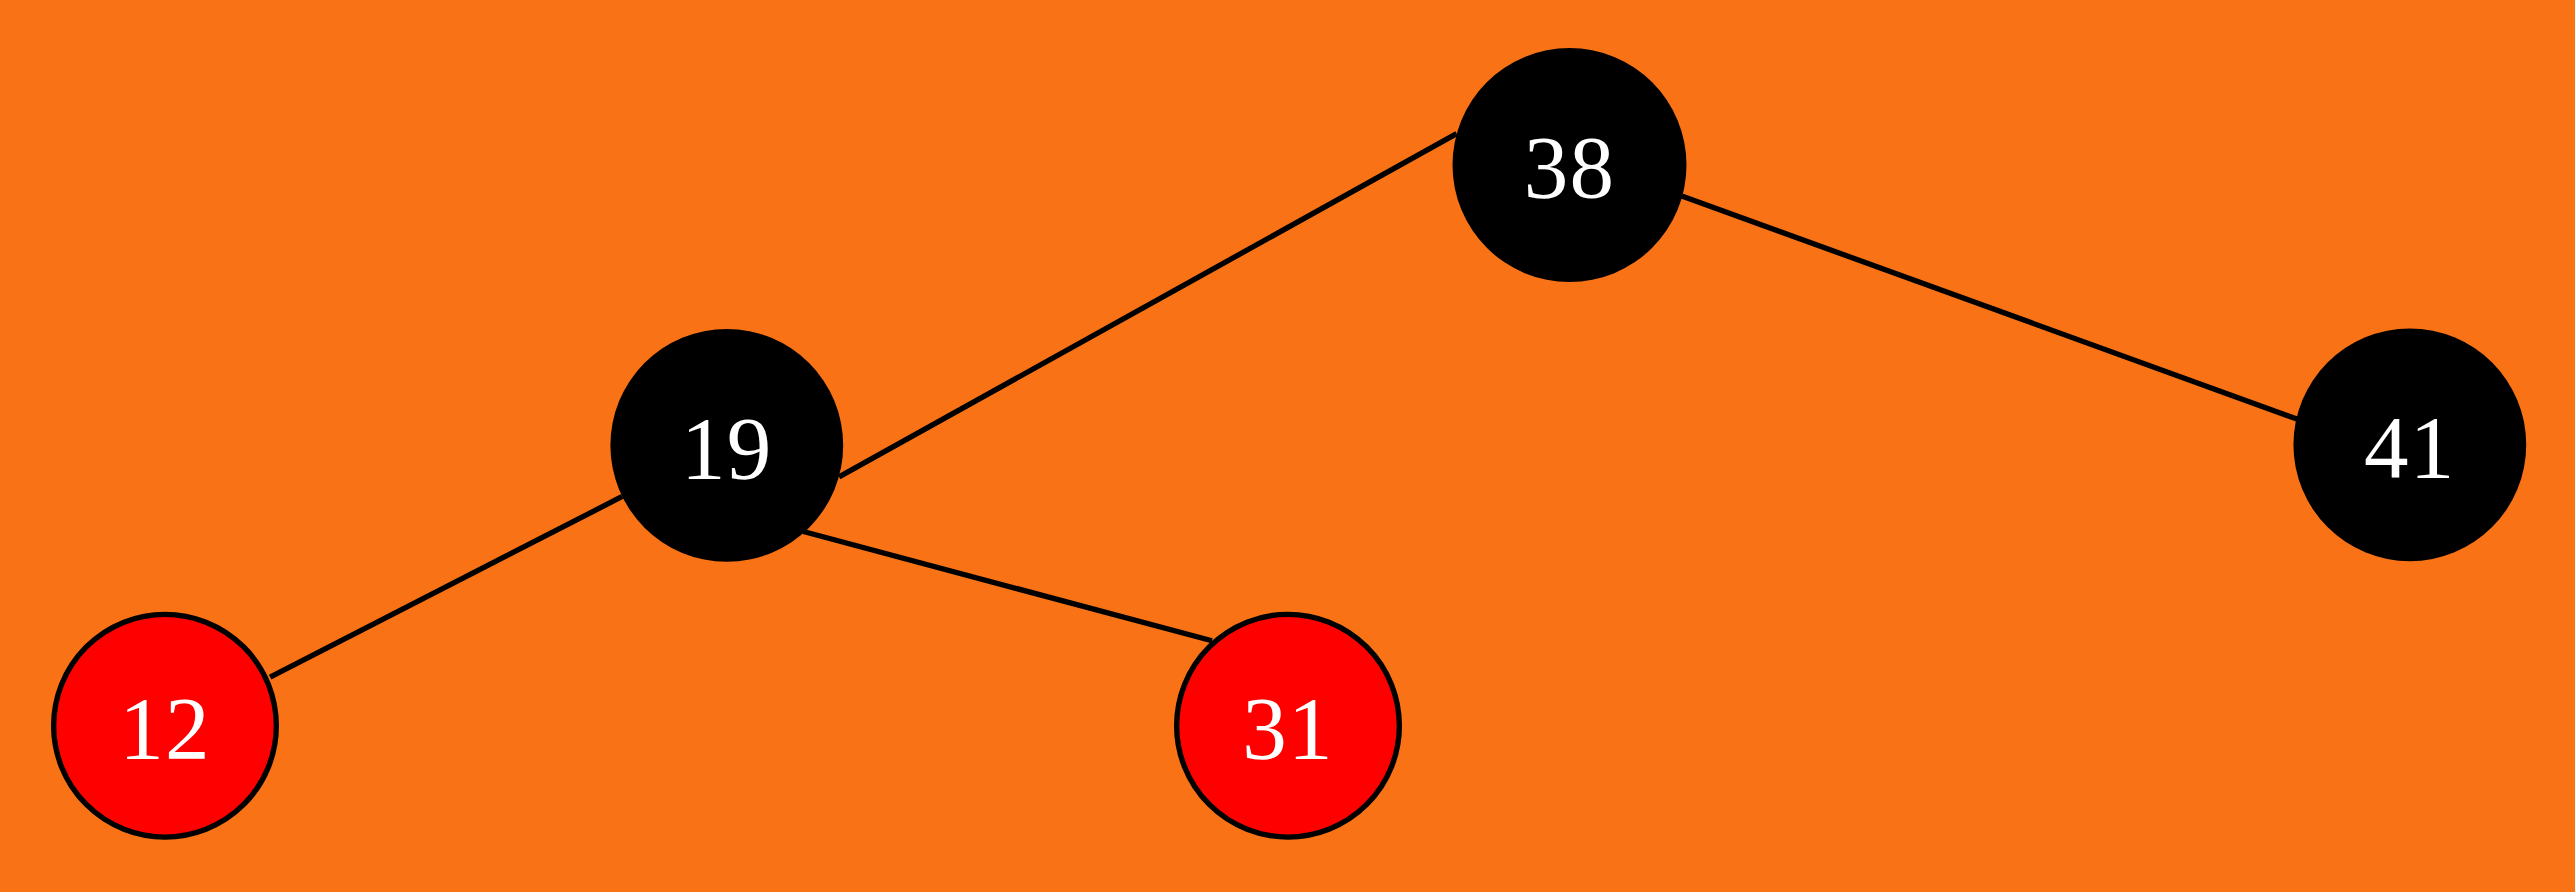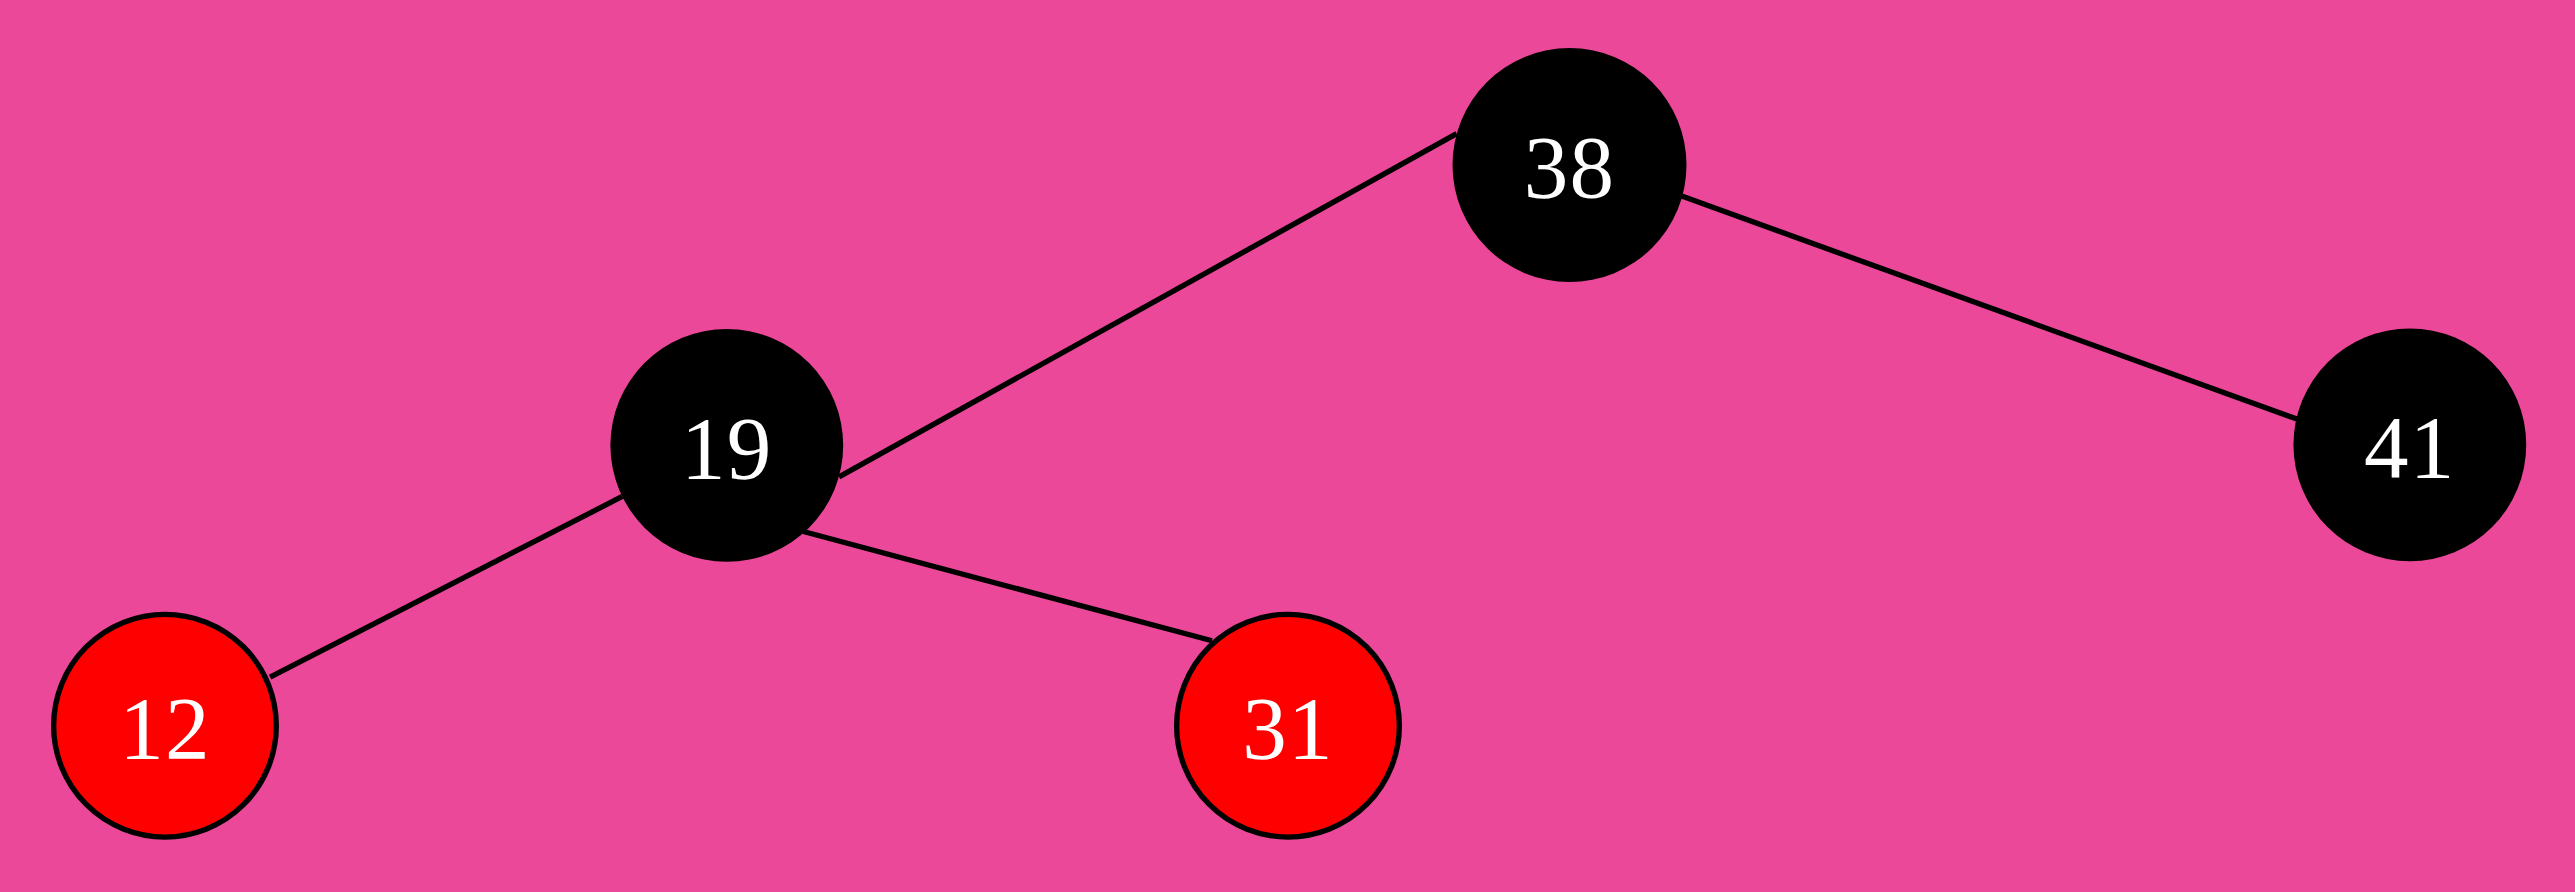--- a/index.html
+++ b/index.html
@@ -10,21 +10,21 @@
   body {
     width: 2576px;
     height: 892px;
     overflow: hidden;
     font-family: "Liberation Serif", "DejaVu Serif", serif;
   }
   #tree-canvas {
     position: relative;
     width: 2576px;
     height: 892px;
-    background: #ec4899;
+    background: #f97316;
   }
   #tree-svg {
     position: absolute;
     top: 0;
     left: 0;
     width: 2576px;
     height: 892px;
     display: block;
   }
   .node-label {

